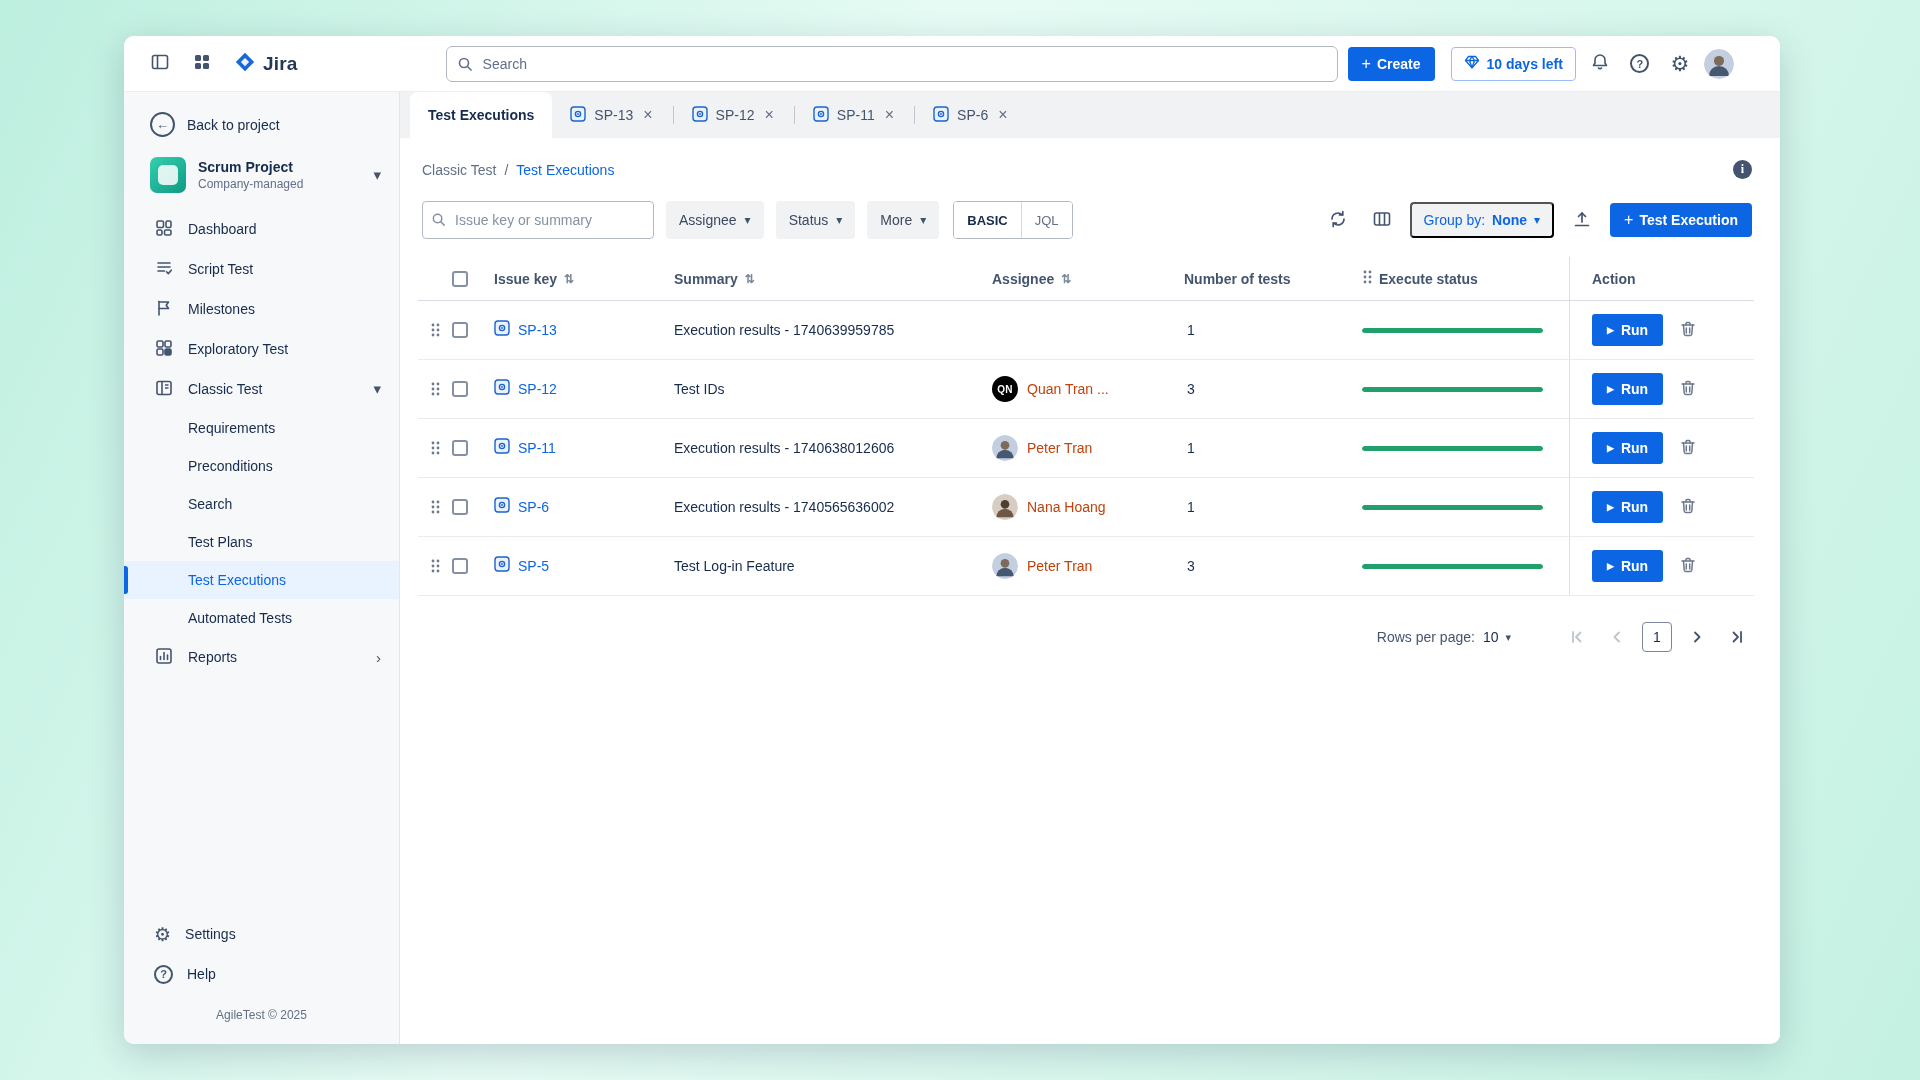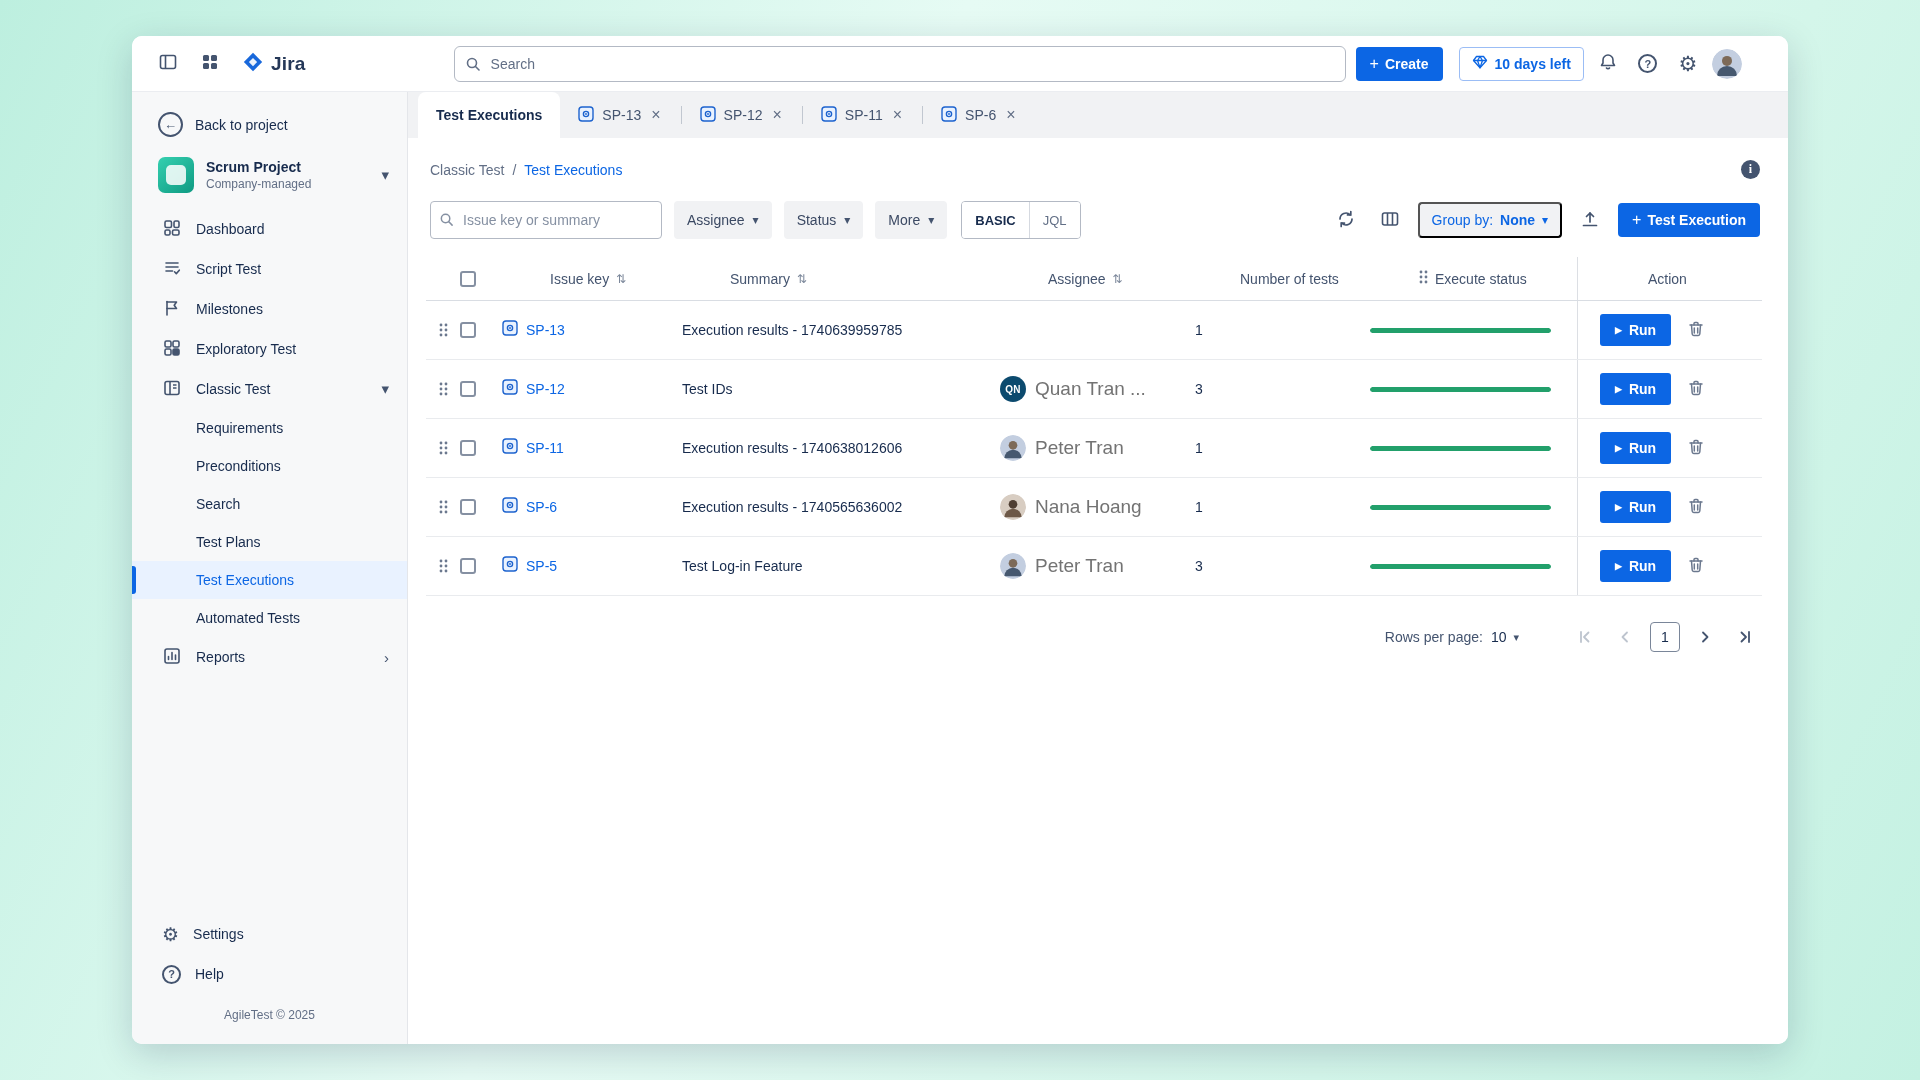--- a/index.html
+++ b/index.html
@@ -3,21 +3,21 @@
 <meta charset="utf-8">
 <style>
   * { box-sizing: border-box; margin: 0; padding: 0; }
   html, body { width: 1920px; height: 1080px; overflow: hidden; }
   body {
     font-family: "Liberation Sans", sans-serif;
     background: linear-gradient(115deg, #bdefdf 0%, #e6fbf4 40%, #d4f6ea 75%, #c4f1e2 100%);
     color: #172b4d;
   }
   .window {
-    position: absolute; left: 132px; top: 36px; width: 1656px; height: 1008px;
+    position: absolute; left: 124px; top: 36px; width: 1656px; height: 1008px;
     background: #fff; border-radius: 10px; overflow: hidden;
     box-shadow: 0 10px 36px rgba(9,30,66,.18);
     display: flex; flex-direction: column;
   }
 
   
   .topbar {
     height: 56px; flex: 0 0 56px; display: flex; align-items: center;
     padding: 0 20px; gap: 10px; background: #fff; border-bottom: 1px solid #ebedf1;
   }
@@ -105,30 +105,30 @@
   .toolbar-spacer { flex: 1; }
   .groupby { display: inline-flex; align-items: center; gap: 7px; height: 36px; padding: 0 12px; background: #f1f2f4; border-radius: 4px; cursor: pointer; font-size: 14px; white-space: nowrap; }
   .groupby .gb-label { color: #0c66e4; font-weight: 500; }
   .groupby .gb-value { color: #0c66e4; font-weight: 700; }
   .groupby .chev { color: #0c66e4; font-size: 12px; }
 
   
   .table { margin-top: 18px; }
   .trow { display: grid; grid-template-columns: 34px 42px 180px 318px 192px 178px 208px 1fr; align-items: center; height: 59px; border-bottom: 1px solid #e9ebee; }
   .thead { height: 44px; border-bottom: 1px solid #d9dde3; }
-  .th { font-size: 14px; font-weight: 400; color: #44546f; display: flex; align-items: center; gap: 7px; height: 100%; margin-left: 48px; }
+  .th { font-size: 14px; font-weight: 700; color: #44546f; display: flex; align-items: center; gap: 7px; height: 100%; }
   .sort-glyph { font-size: 12px; color: #7a8699; cursor: pointer; }
   .cb { appearance: none; width: 16px; height: 16px; border: 2px solid #8590a2; border-radius: 3px; background: #fff; cursor: pointer; display: block; }
   .cell { display: flex; align-items: center; height: 100%; min-width: 0; }
   .drag-cell { justify-content: center; cursor: grab; }
   .issue-link { color: #0c66e4; font-size: 14px; text-decoration: none; cursor: pointer; }
   .issue-cell { gap: 8px; }
   .summary-text { font-size: 14px; color: #172b4d; overflow: hidden; text-overflow: ellipsis; white-space: nowrap; }
   .assignee-cell { gap: 9px; }
-  .assignee-name { font-size: 19px; color: #737373; white-space: nowrap; }
+  .assignee-name { font-size: 14px; color: #c2410c; white-space: nowrap; }
   .avatar { width: 26px; height: 26px; border-radius: 50%; overflow: hidden; flex: 0 0 auto; display: flex; align-items: center; justify-content: center; }
   .avatar.initials { color: #fff; font-size: 10px; font-weight: 700; letter-spacing: .3px; }
   .tests-num { font-size: 14px; color: #172b4d; padding-left: 3px; }
   .exec-cell { border-right: 1px solid #dcdfe4; padding-right: 26px; }
   .exec-head { border-right: 1px solid #dcdfe4; }
   .progress-track { width: 100%; height: 5px; background: #eef0f3; border-radius: 3px; overflow: hidden; }
   .progress-fill { height: 100%; border-radius: 3px; background: #22a06b; }
   .action-cell { gap: 16px; padding-left: 22px; }
   .action-head { padding-left: 22px; }
   .run-btn { display: inline-flex; align-items: center; gap: 7px; height: 32px; padding: 0 15px; background: #0c66e4; color: #fff; border: none; border-radius: 3px; font-size: 14px; font-weight: 600; font-family: inherit; cursor: pointer; }
@@ -598,21 +598,21 @@
                     <circle cx="8" cy="8" r="2.6" fill="none" stroke="#1d63ce" stroke-width="1.4"></circle>
                     <circle cx="8" cy="8" r="0.9" fill="#1d63ce"></circle>
                   </svg>
               </span>
               <span class="issue-link">SP-12</span>
             </div>
             <div class="cell">
                 <span class="summary-text">Test IDs</span>
               </div>
             <div class="cell assignee-cell">
-              <span class="avatar initials" style="background-color: #0c4a6e;">QN</span>
+              <span class="avatar initials" style="background-color: #000000;">QN</span>
               <span class="assignee-name">Quan Tran ...</span>
             </div>
             <div class="cell">
                 <span class="tests-num">3</span>
               </div>
             <div class="cell exec-cell">
               <div class="progress-track">
                 <div class="progress-fill" style="width: 100%;"></div>
               </div>
             </div>

